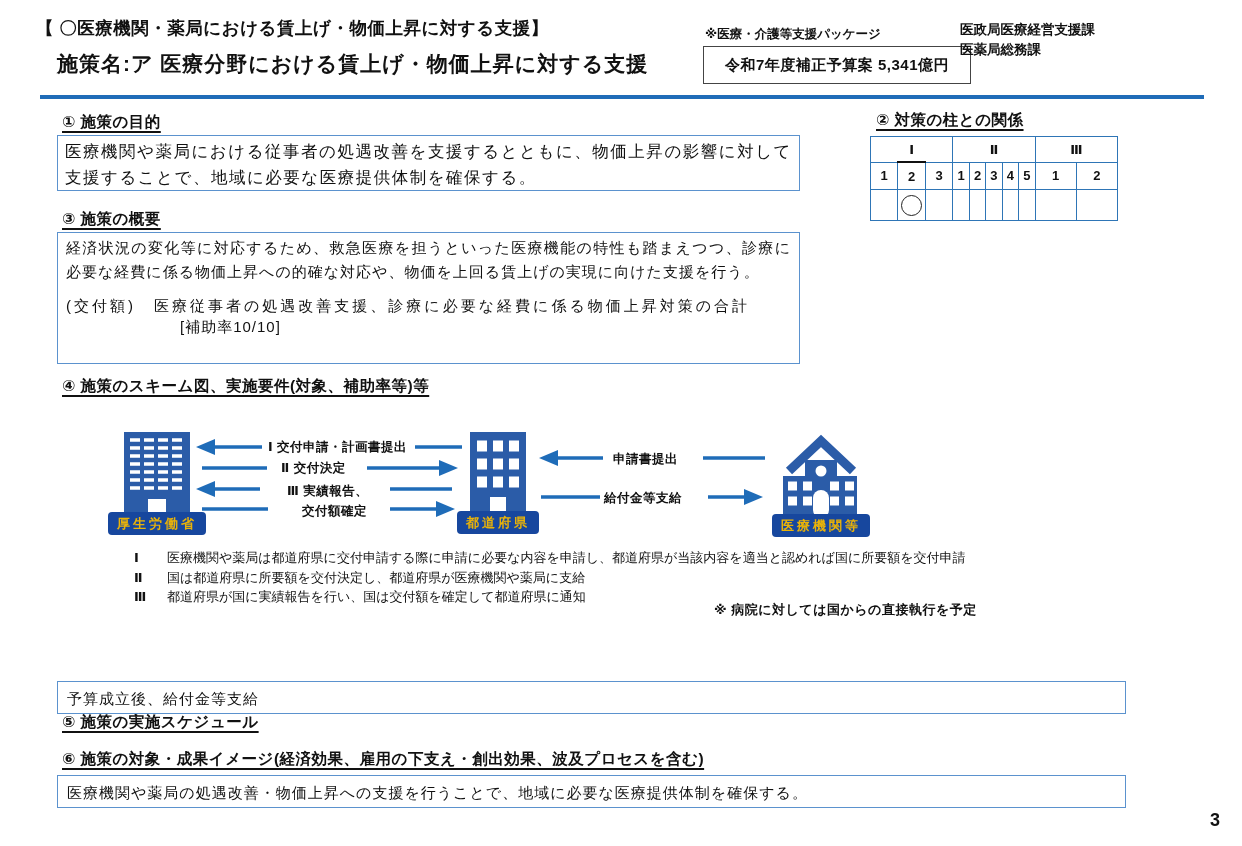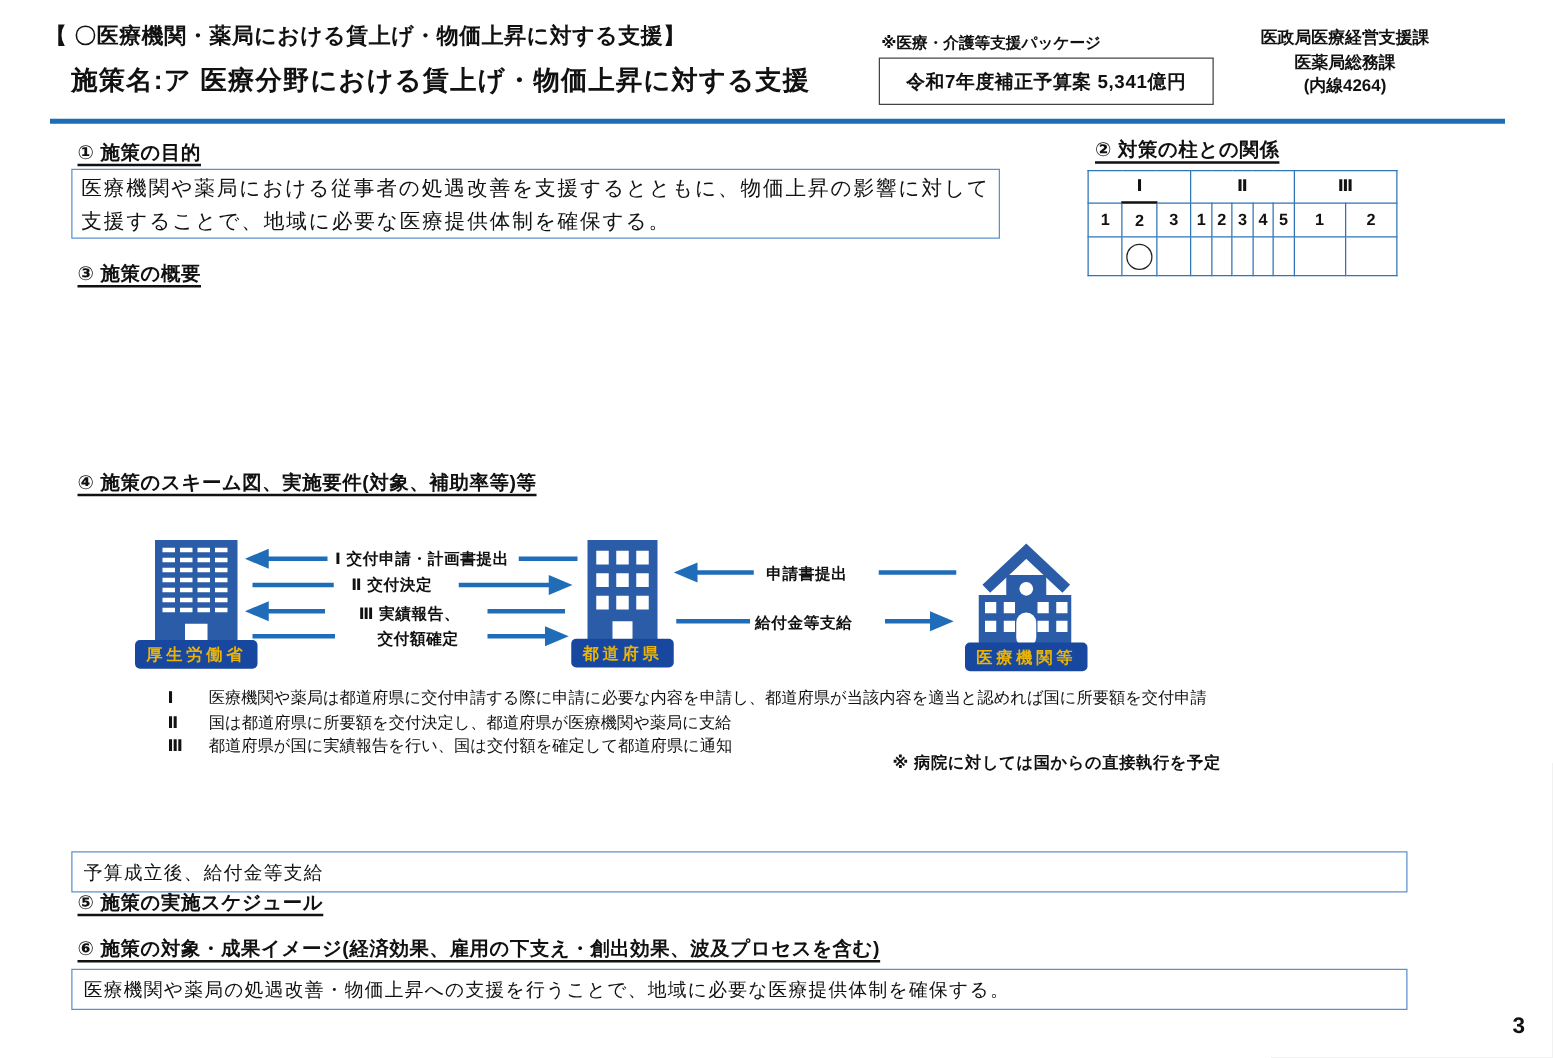--- a/index.html
+++ b/index.html
@@ -11,21 +11,21 @@
   .abs{position:absolute;}
   
   .bracket-title{left:36px;top:16px;font-size:17.5px;font-weight:bold;letter-spacing:0.5px;}
   .policy-name{left:57px;top:50px;font-size:21px;font-weight:bold;letter-spacing:1px;}
   .package-note{left:705px;top:26px;font-size:12.5px;font-weight:600;}
   .budget-box{
     left:703px;top:46px;width:266px;height:36px;border:1.6px solid #444;
     display:flex;align-items:center;justify-content:center;
     font-size:15px;font-weight:bold;letter-spacing:0.5px;
   }
-  .dept{left:960px;top:20px;width:232px;text-align:center;font-size:13.5px;font-weight:bold;line-height:19.5px;}
+  .dept{left:960px;top:20px;width:232px;text-align:left;font-size:13.5px;font-weight:bold;line-height:19.5px;}
   .blue-rule{left:40px;top:95px;width:1164px;height:4px;background:var(--accent-blue,#1F6CB8);}
   
   .sec-h{
     font-size:15.5px;font-weight:bold;color:#111;
     text-decoration:underline;text-underline-offset:4px;text-decoration-thickness:1.5px;
     letter-spacing:0.5px;white-space:nowrap;
   }
   
   .tbox{border:1.6px solid var(--box-border,#5B92CE);background:#fff;box-sizing:border-box;}
   .tbox p{margin:0;}
@@ -67,21 +67,20 @@
 
   <div class="abs bracket-title">【 〇医療機関・薬局における賃上げ・物価上昇に対する支援】</div>
   <div class="abs policy-name">施策名:ア 医療分野における賃上げ・物価上昇に対する支援</div>
   <div class="abs package-note">※医療・介護等支援パッケージ</div>
   <div class="abs budget-box">
     <span>令和7年度補正予算案 5,341億円</span>
   </div>
   <div class="abs dept">
     <div>医政局医療経営支援課</div>
     <div>医薬局総務課</div>
-    <div>(内線4264)</div>
   </div>
   <div class="abs blue-rule"></div>
 
   <div class="abs sec-h" style="left:62px;top:112px;">① 施策の目的</div>
   <div class="abs tbox" style="left:57px;top:135px;width:743px;height:56px;">
     <p class="body17">医療機関や薬局における従事者の処遇改善を支援するとともに、物価上昇の影響に対して支援することで、地域に必要な医療提供体制を確保する。</p>
   </div>
 
   <div class="abs sec-h" style="left:876px;top:110px;">② 対策の柱との関係</div>
   <table class="pillar abs" style="left:870px;top:136px;">
@@ -112,20 +111,28 @@
       <td></td>
           <td></td>
           <td></td>
       <td></td>
           <td></td>
     </tr>
   </tbody>
     </table>
 
   <div class="abs sec-h" style="left:62px;top:209px;">③ 施策の概要</div>
+  <div class="abs tbox" style="left:57px;top:232px;width:743px;height:132px;">
+    <p class="body15">経済状況の変化等に対応するため、救急医療を担うといった医療機能の特性も踏まえつつ、診療に必要な経費に係る物価上昇への的確な対応や、物価を上回る賃上げの実現に向けた支援を行う。</p>
+    <div class="grant-row">
+      <span>(交付額)</span>
+      <span>医療従事者の処遇改善支援、診療に必要な経費に係る物価上昇対策の合計</span>
+    </div>
+    <div class="grant-rate">[補助率10/10]</div>
+  </div>
 
   <div class="abs sec-h" style="left:62px;top:376px;">④ 施策のスキーム図、実施要件(対象、補助率等)等</div>
 
   <svg class="abs" style="left:60px;top:425px;" width="1080" height="120" viewBox="60 425 1080 120">
 
     <g>
       <rect x="124" y="432" width="66" height="83" fill="var(--building-blue,#2B5CA8)"></rect>
       <line x1="130" y1="440" x2="184" y2="440" stroke="#fff" stroke-width="3.5" stroke-dasharray="10 4"></line>
       <line x1="130" y1="448" x2="184" y2="448" stroke="#fff" stroke-width="3.5" stroke-dasharray="10 4"></line>
       <line x1="130" y1="456" x2="184" y2="456" stroke="#fff" stroke-width="3.5" stroke-dasharray="10 4"></line>

